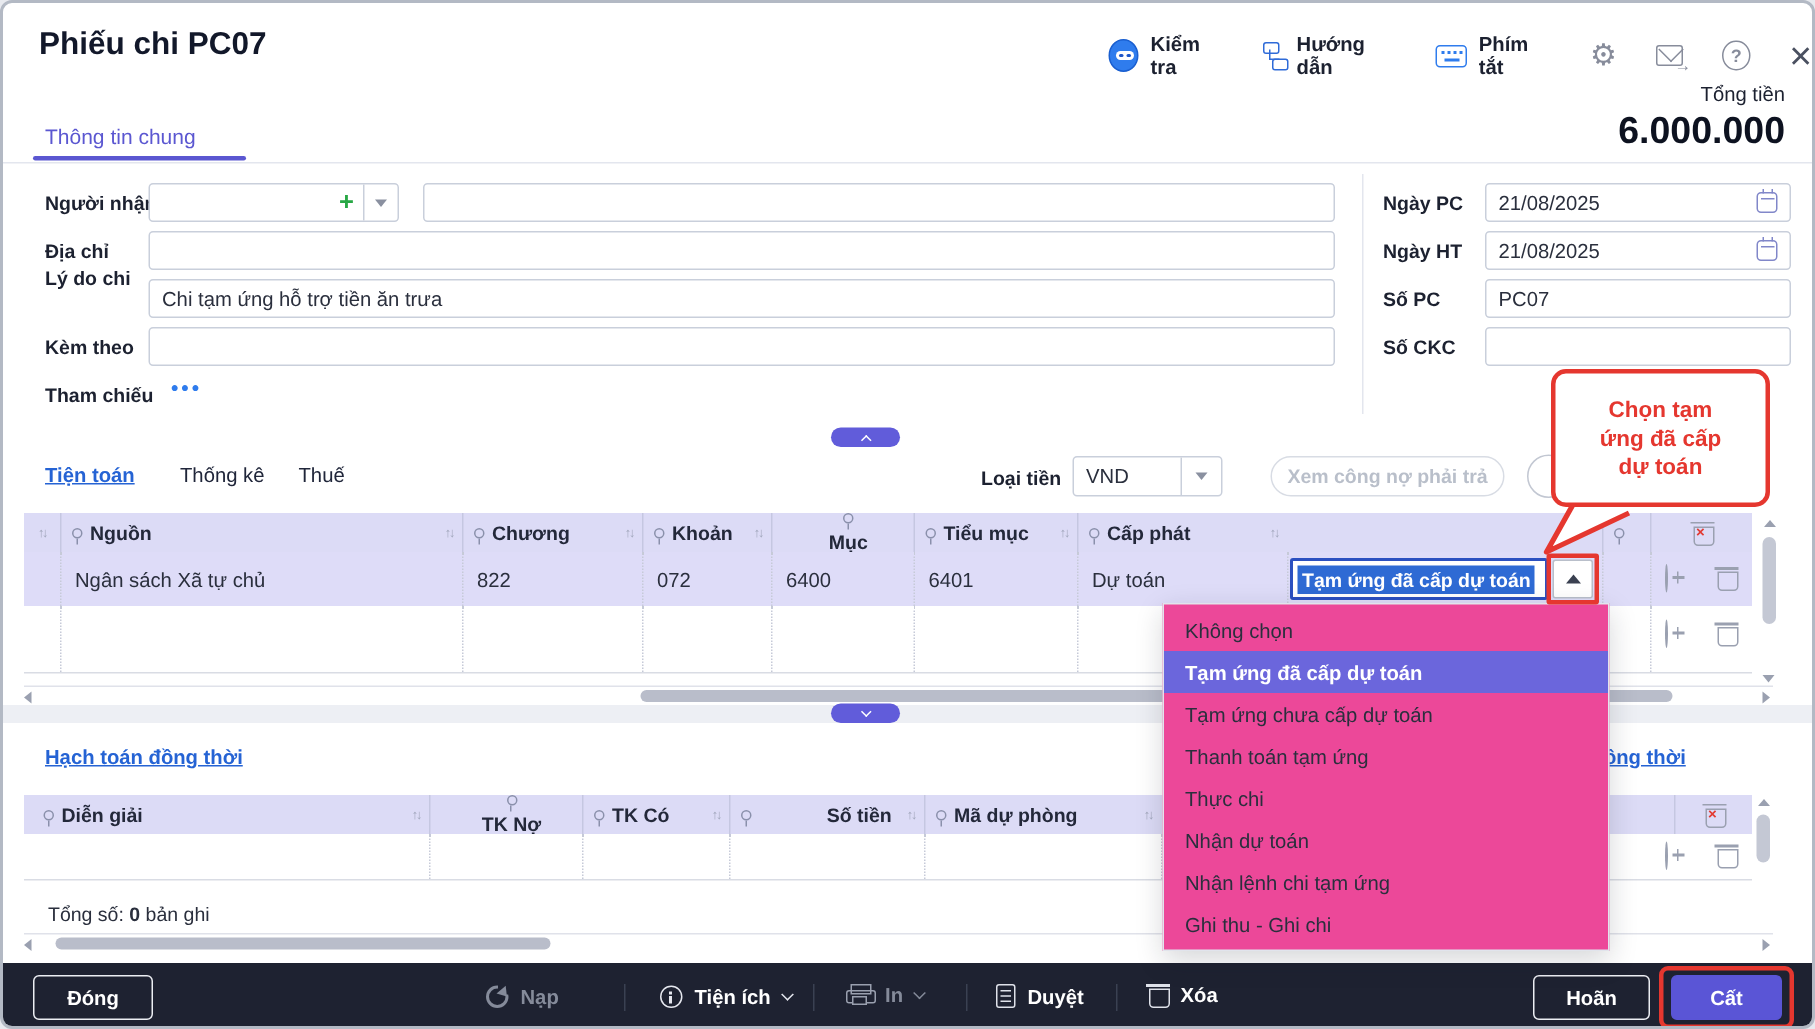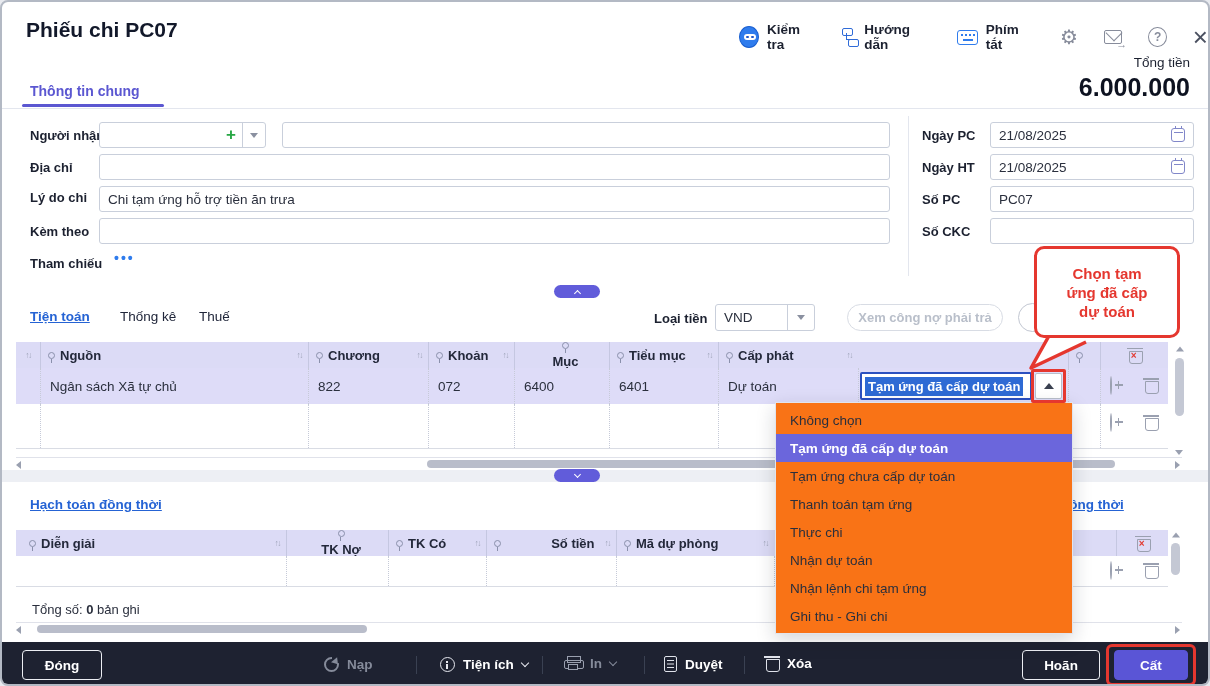--- a/index.html
+++ b/index.html
@@ -108,39 +108,39 @@
     </div>
     <span class="i-gear"></span>
     <span class="i-mail"></span>
     <span class="i-help"></span>
     <span class="i-close"></span>
   </div>
 
   <div class="abs" style="right:18px;top:53px;font-size:13.5px;color:#1c2130;">Tổng tiền</div>
   <div class="abs" style="right:18px;top:71px;font-size:25px;font-weight:700;color:#0d1220;">6.000.000</div>
 
-  <div class="abs" style="left:28px;top:81px;font-size:14px;font-weight:700;color:#5b57d1;">Thông tin chung</div>
+  <div class="abs" style="left:28px;top:81px;font-size:14px;font-weight:400;color:#5b57d1;">Thông tin chung</div>
   <div class="abs" style="left:20px;top:102px;width:142px;height:3px;background:#5b57d1;border-radius:2px;"></div>
   <div class="abs hline" style="left:0;top:106px;width:1210px;"></div>
 
   <div class="abs lbl" style="left:28px;top:126px;">Người nhận</div>
   <div class="abs inp" style="left:97px;top:120px;width:167px;height:26px;padding-right:0;">
     <span style="flex:1;"></span>
     <span style="color:#28a745;font-size:17px;font-weight:700;line-height:14px;margin-right:6px;">+</span>
     <span style="width:1px;height:24px;background:#c9cfdb;"></span>
     <span style="width:22px;display:flex;align-items:center;justify-content:center;">
         <span class="tri-dn" style="border-top-color:#8a90a0;"></span>
       </span>
   </div>
   <div class="abs inp" style="left:280px;top:120px;width:608px;height:26px;"></div>
 
   <div class="abs lbl" style="left:28px;top:158px;">Địa chỉ</div>
   <div class="abs inp" style="left:97px;top:152px;width:791px;height:26px;"></div>
 
-  <div class="abs lbl" style="left:28px;top:188px;">Lý do chi</div>
+  <div class="abs lbl" style="left:28px;top:176px;">Lý do chi</div>
   <div class="abs inp" style="left:97px;top:184px;width:791px;height:26px;">Chi tạm ứng hỗ trợ tiền ăn trưa</div>
 
   <div class="abs lbl" style="left:28px;top:222px;">Kèm theo</div>
   <div class="abs inp" style="left:97px;top:216px;width:791px;height:26px;"></div>
 
   <div class="abs lbl" style="left:28px;top:254px;">Tham chiếu</div>
   <span class="abs i-dots" style="left:112px;top:248px;"></span>
 
   <div class="abs vline" style="left:906px;top:114px;height:160px;"></div>
 
@@ -338,21 +338,21 @@
     <span style="font-weight:700;">0</span>
     <span>bản ghi</span>
   </div>
 
   <div class="abs" style="left:14px;top:620px;width:1166px;height:12px;border-top:1px solid #e0e2ea;">
     <span class="tri-l abs" style="left:0;top:3px;"></span>
     <div class="abs" style="left:21px;top:2px;width:330px;height:8px;background:#b9bdca;border-radius:4px;"></div>
     <span class="tri-r abs" style="left:1159px;top:3px;"></span>
   </div>
 
-  <div class="abs" style="left:773px;top:400px;width:298px;background:#f97316;border:1px solid #e1e4ec;box-shadow:0 6px 18px rgba(20,25,40,.18);padding:3px 0;z-index:40;">
+  <div class="abs" style="left:773px;top:400px;width:298px;background:#ec4899;border:1px solid #e1e4ec;box-shadow:0 6px 18px rgba(20,25,40,.18);padding:3px 0;z-index:40;">
     <div class="opt">Không chọn</div>
     <div class="opt sel">Tạm ứng đã cấp dự toán</div>
     <div class="opt">Tạm ứng chưa cấp dự toán</div>
     <div class="opt">Thanh toán tạm ứng</div>
     <div class="opt">Thực chi</div>
     <div class="opt">Nhận dự toán</div>
     <div class="opt">Nhận lệnh chi tạm ứng</div>
     <div class="opt">Ghi thu - Ghi chi</div>
   </div>
 

